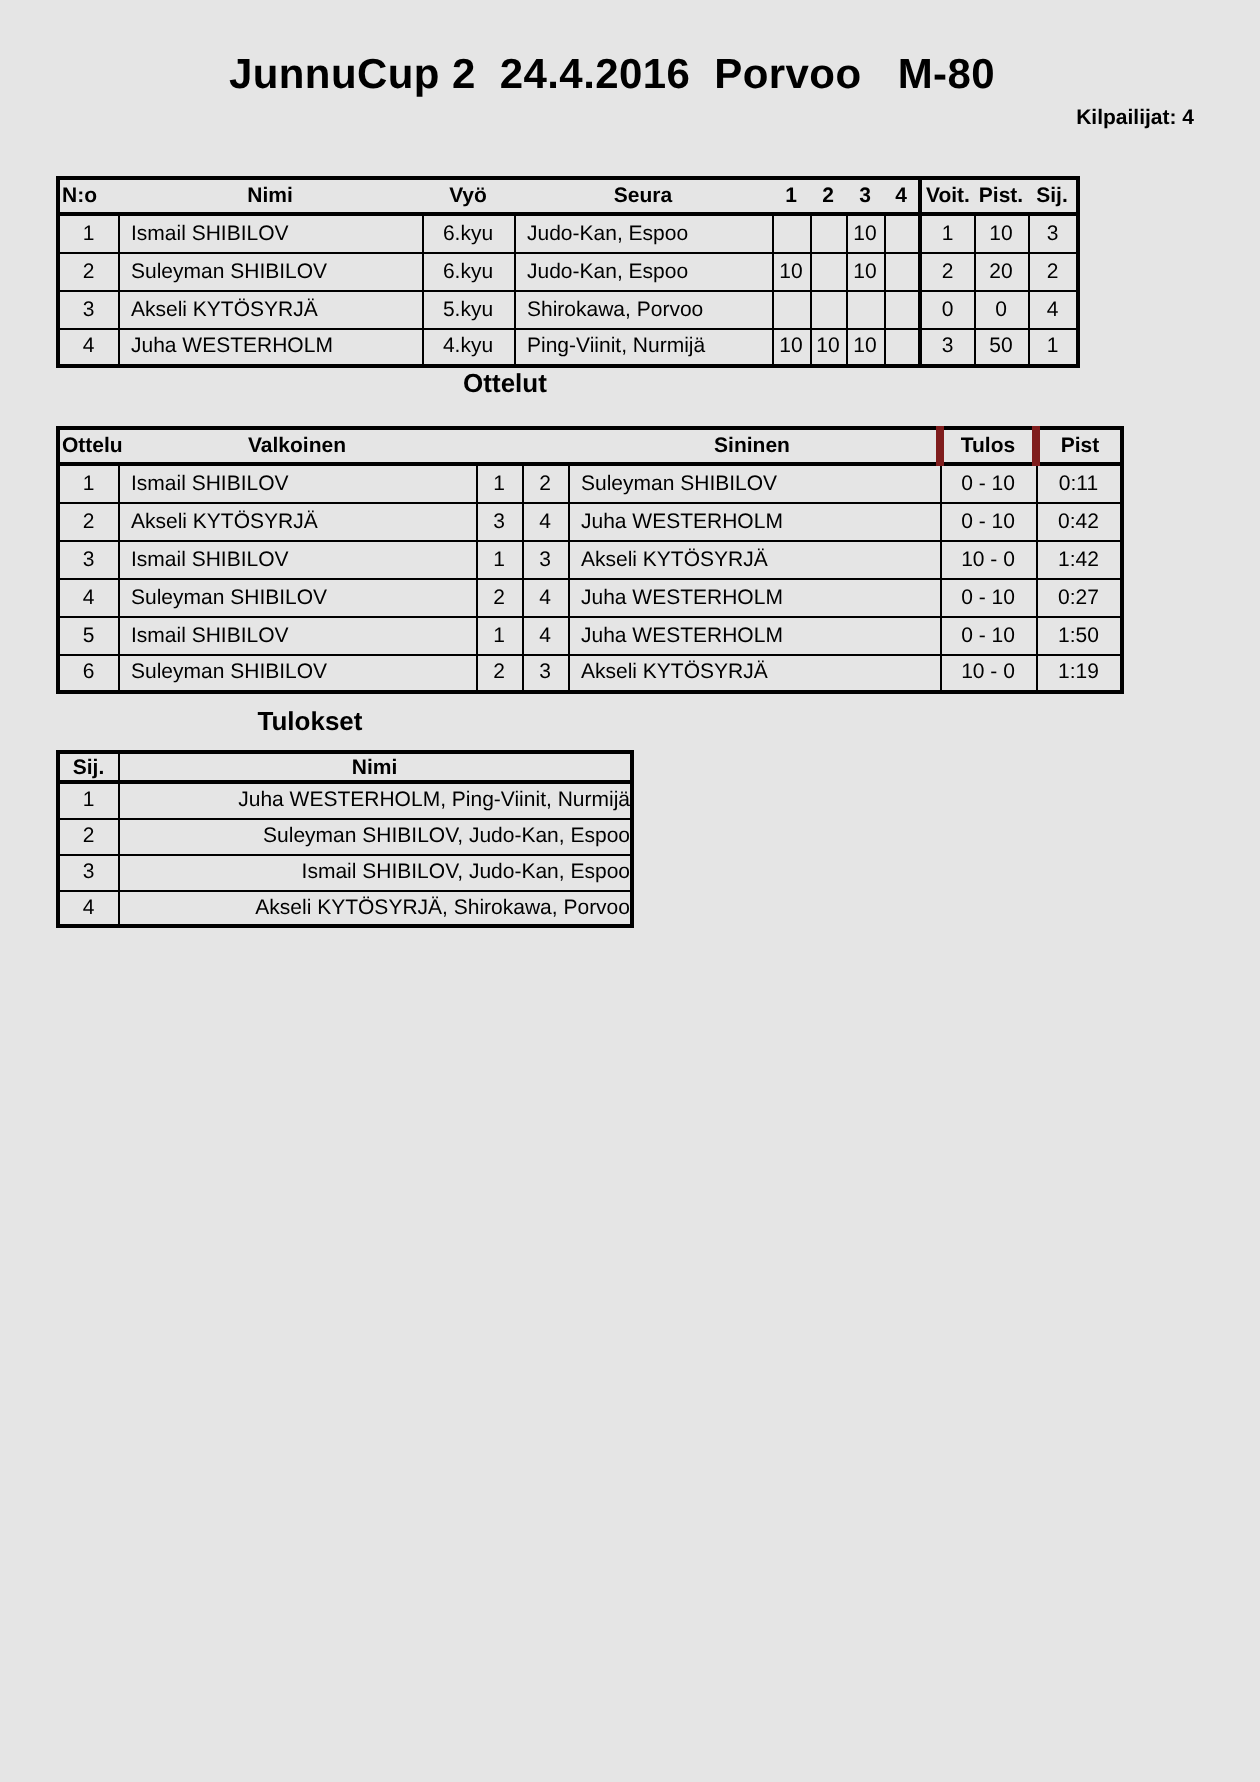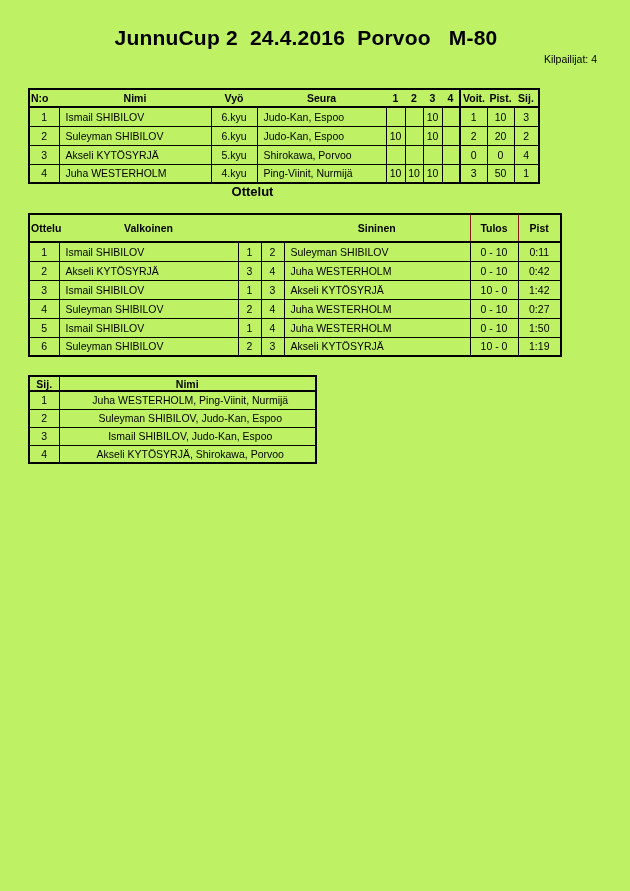--- a/index.html
+++ b/index.html
@@ -5,33 +5,33 @@
   * { margin: 0; padding: 0; box-sizing: border-box; }
   html, body { background: #ffffff; }
   body {
     width: 630px; height: 891px;
     font-family: "Liberation Sans", "DejaVu Sans", sans-serif;
     color: #000;
   }
   #page {
     position: relative;
     width: 630px; height: 891px;
-    background: #bef264;
+    background: #e5e5e5;
     overflow: hidden;
   }
   .main-title {
     position: absolute; top: 26px; left: 0; width: 612px;
     text-align: center;
     font-size: 21px; font-weight: bold;
     white-space: pre;
     letter-spacing: 0.2px;
   }
   .count-label {
     position: absolute; top: 53px; right: 33px;
-    font-size: 10.5px; font-weight: normal;
+    font-size: 10.5px; font-weight: bold;
   }
   .section-heading {
     position: absolute;
     font-size: 13px; font-weight: bold;
     text-align: center;
   }
   #heading-kilpailijat { top: 68px; left: 0; width: 485px; }
   #heading-ottelut     { top: 184px; left: 0; width: 505px; }
   #heading-tulokset    { top: 353px; left: 0; width: 310px; }
 
@@ -63,41 +63,41 @@
   #table-kilpailijat th.h-no { text-align: left; padding-left: 1px; overflow: visible; }
   #table-kilpailijat td.c-name, #table-kilpailijat td.c-club {
     text-align: left; padding-left: 6px;
   }
   #table-kilpailijat .sep { border-left: 2px solid #000 !important; margin-left: 34px; }
 
   
   #table-ottelut { left: 28px; top: 213px; width: 532px; }
   #table-ottelut th {
     border: 0; border-bottom: 2px solid #000;
-    height: 28px; text-align: center;
+    height: 18px; text-align: center;
   }
   #table-ottelut th.h-ottelu { text-align: left; padding-left: 1px; overflow: visible; }
-  #table-ottelut th.h-tulos, #table-ottelut th.h-aika { border-left: 1px solid #7f1d1d; }
+  #table-ottelut th.h-tulos, #table-ottelut th.h-aika { border-left: 4px solid #7f1d1d; }
   #table-ottelut td {
     border: 1px solid #000;
     height: 19px; text-align: center;
   }
   #table-ottelut td.c-name { text-align: left; padding-left: 6px; }
 
   
   #table-tulokset { left: 28px; top: 375px; width: 287px; }
   #table-tulokset th {
     border: 1px solid #000; border-bottom: 2px solid #000;
     height: 15px; text-align: center;
   }
   #table-tulokset td {
     border: 1px solid #000;
     height: 18px; text-align: center;
   }
-  #table-tulokset td.c-name { text-align: center; padding-left: 6px; }
+  #table-tulokset td.c-name { text-align: right; padding-left: 6px; }
 </style>
 </head>
 <body>
 
 <div id="page">
 
   <div class="main-title">JunnuCup 2  24.4.2016  Porvoo   M-80</div>
 
   <div class="count-label">Kilpailijat: 4</div>
 
@@ -257,20 +257,21 @@
       <td class="c-name">Suleyman SHIBILOV</td>
       <td>2</td>
       <td>3</td>
       <td class="c-name">Akseli KYTÖSYRJÄ</td>
       <td>10 - 0</td>
       <td>1:19</td>
     </tr>
   </tbody>
     </table>
 
+  <div class="section-heading" id="heading-tulokset">Tulokset</div>
 
   <table id="table-tulokset">
     <colgroup>
       <col style="width:30px">
         <col style="width:257px">
     </colgroup>
     <tbody>
         <tr>
       <th>Sij.</th>
       <th>Nimi</th>

